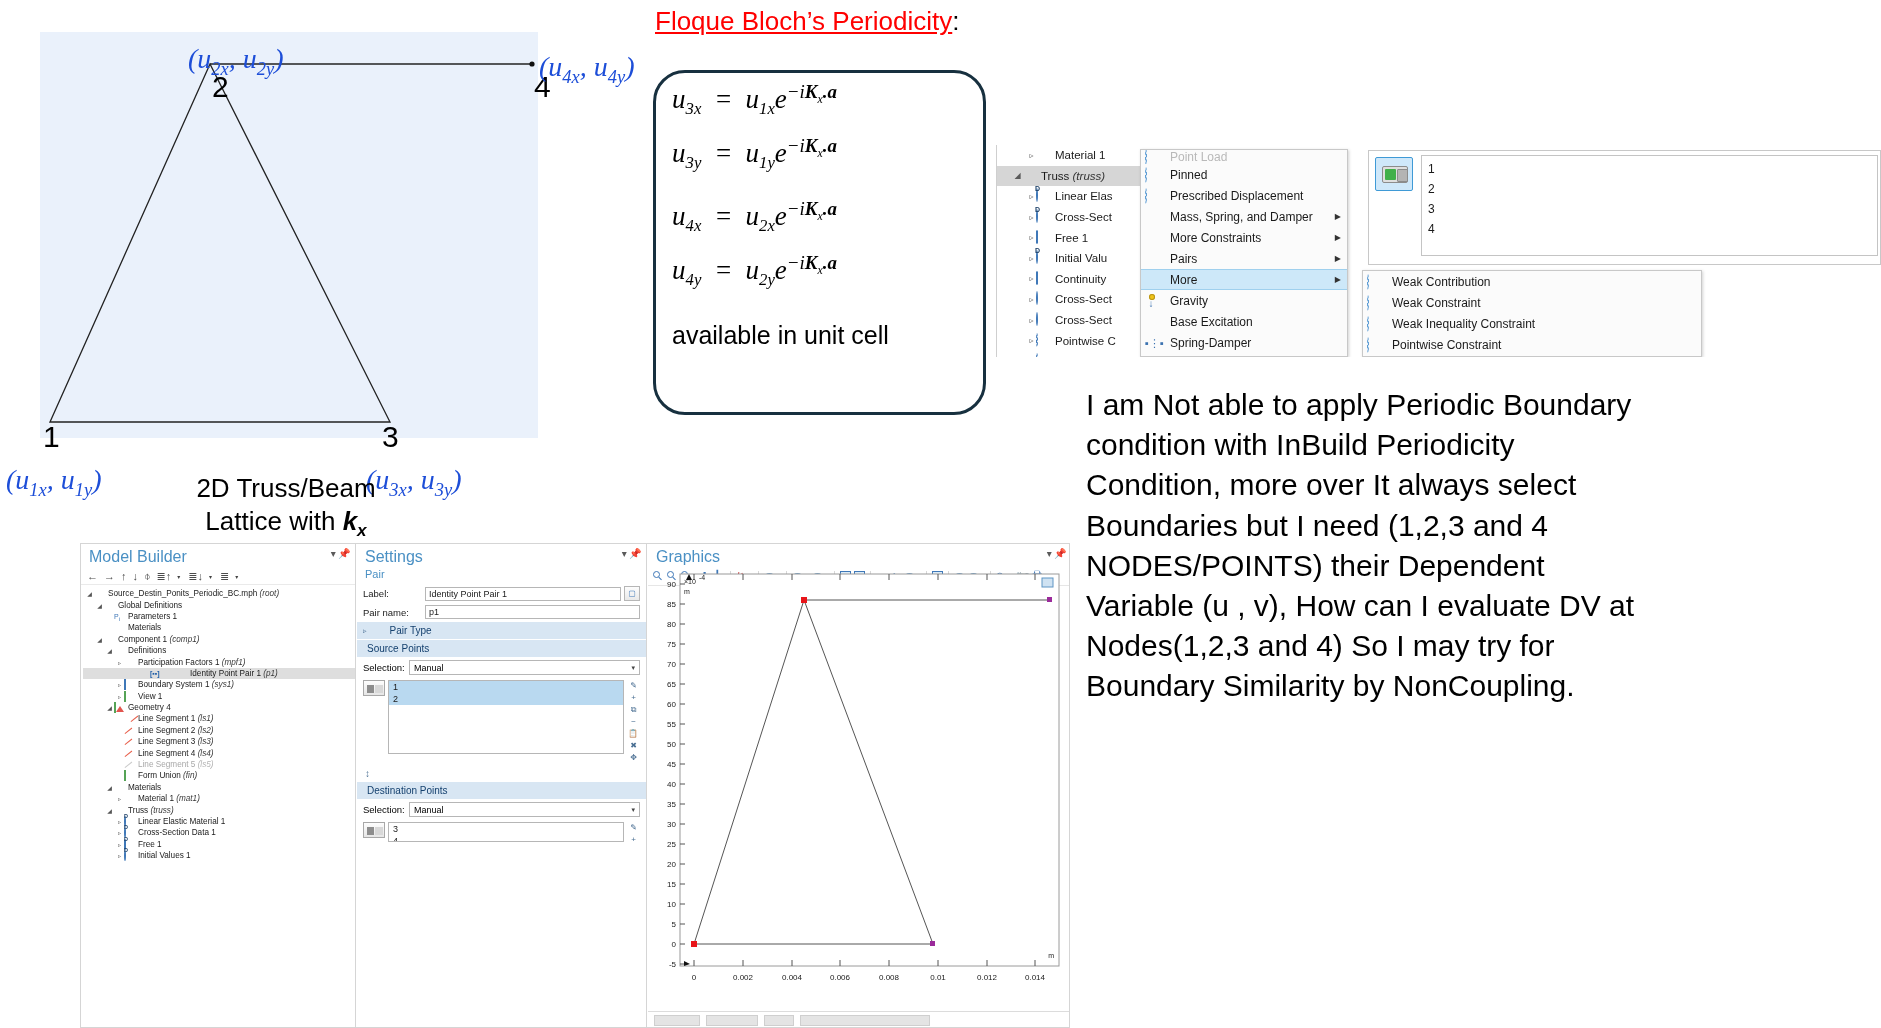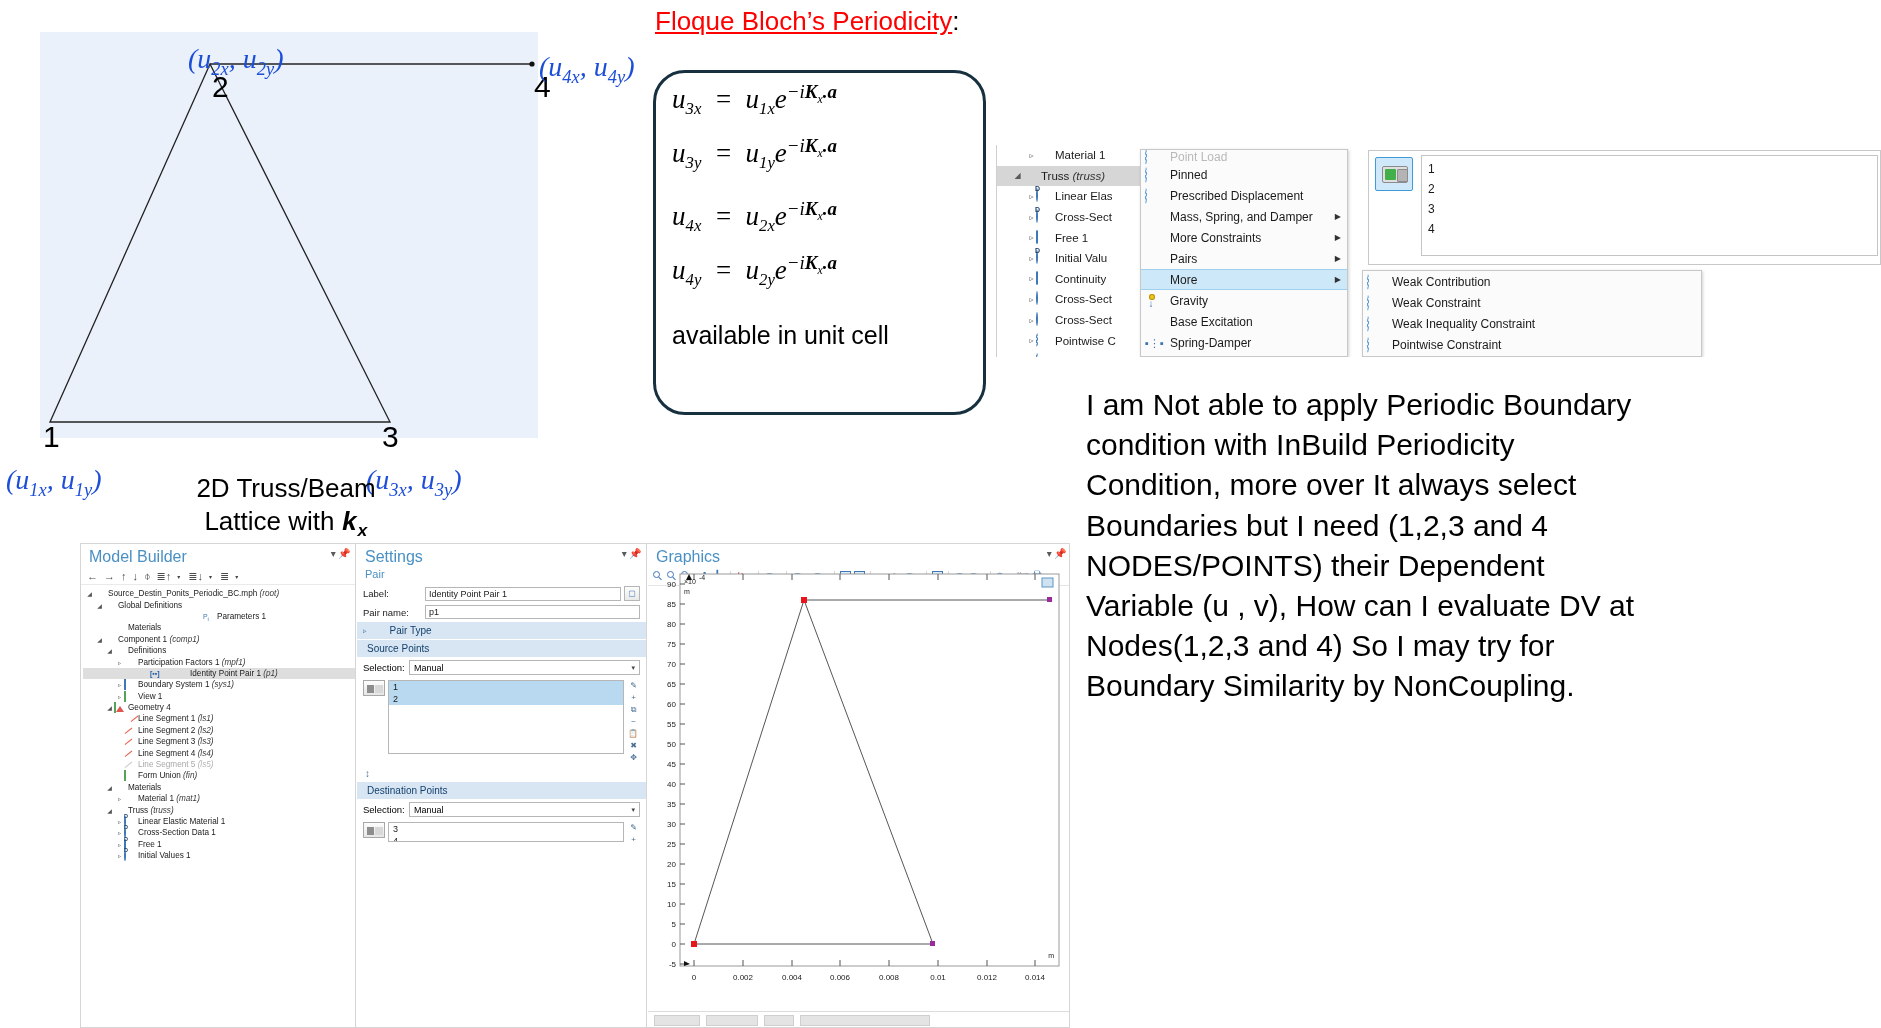--- a/index.html
+++ b/index.html
@@ -22,21 +22,21 @@
   }
   .coord-lbl {
     position: absolute; font-family: "Liberation Serif", serif;
     font-style: italic; font-size: 28px; color: #1d4ed8; white-space: nowrap; margin-top: 19px;
   }
   .coord-lbl sub { font-size: 0.66em; font-style: italic; }
   #caption-2d {
     position: absolute; left: 136px; top: 472px; width: 300px;
     text-align: center; font-size: 26px; color: #000; line-height: 1.28;
   }
-  #caption-2d .kx { font-family: Liberation Mono, monospace; font-weight: bold; font-style: italic; }
+  #caption-2d .kx { font-family: Liberation Sans, sans-serif; font-weight: bold; font-style: italic; }
   #caption-2d .kx sub { font-size: 0.66em; }
 
   
   #floquet-heading {
     position: absolute; left: 655px; top: 6px; width: 420px;
     font-size: 26px; color: #000; white-space: nowrap;
   }
   #floquet-heading .red-ul { color: #ff0000; text-decoration: underline; }
 
   
@@ -559,21 +559,21 @@
         <div class="mbr" style="padding-left:2px;">
             <span class="mbw">◢</span>
             <span class="mbi"><span class="i-root"></span></span>
             <span class="mbl"><span>Source_Destin_Ponits_Periodic_BC.mph</span> <i>(root)</i></span>
           </div>
         <div class="mbr" style="padding-left:12px;">
             <span class="mbw">◢</span>
             <span class="mbi"><span class="i-glob"></span></span>
             <span class="mbl">Global Definitions</span>
           </div>
-        <div class="mbr" style="padding-left:22px;justify-content:center;">
+        <div class="mbr" style="padding-left:22px;">
             <span class="mbw"></span>
             <span class="mbi"><span class="i-param">P<sub>i</sub></span></span>
             <span class="mbl">Parameters 1</span>
           </div>
         <div class="mbr" style="padding-left:22px;">
             <span class="mbw"></span>
             <span class="mbi"><span class="i-mats"></span></span>
             <span class="mbl">Materials</span>
           </div>
         <div class="mbr" style="padding-left:12px;">

